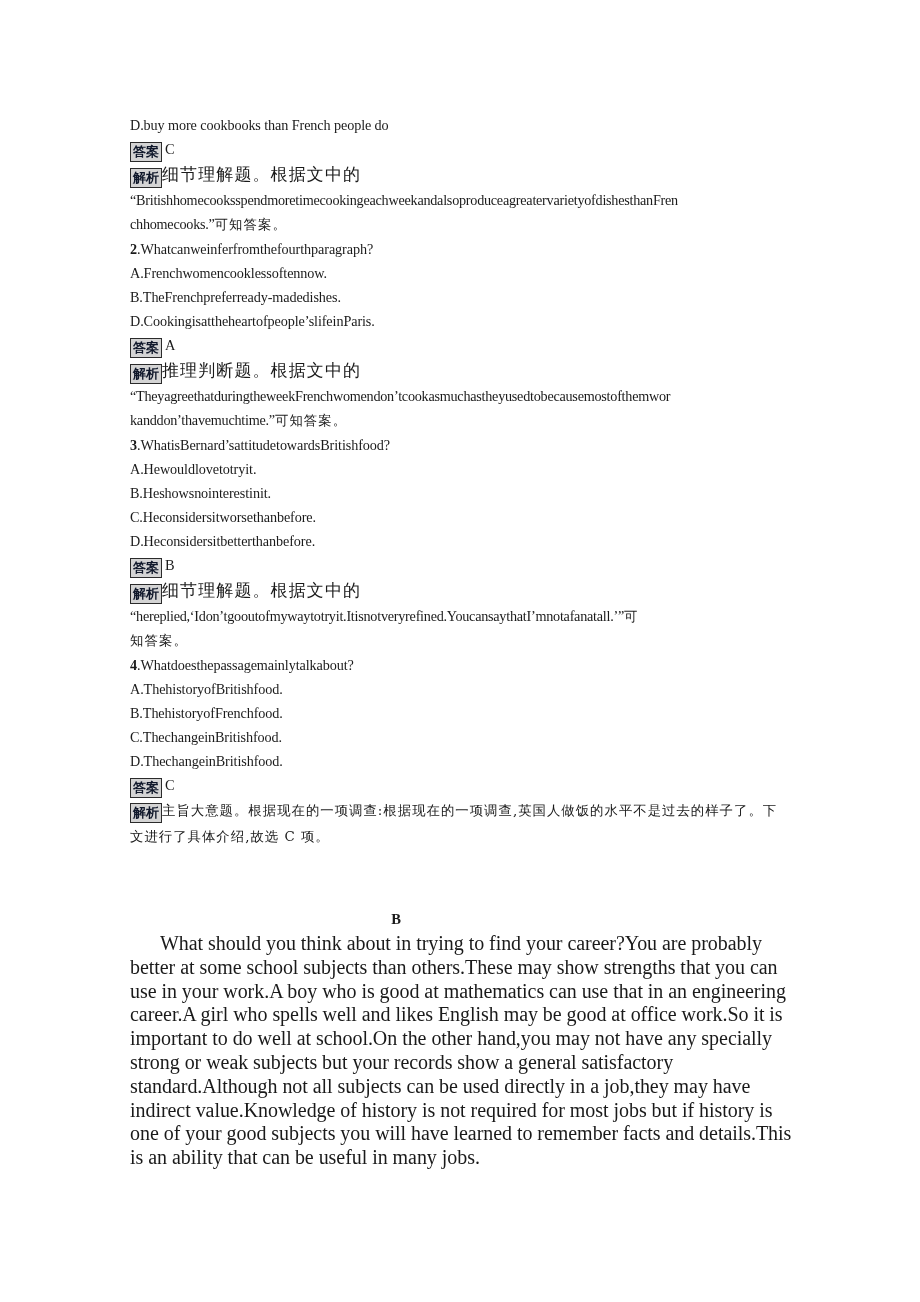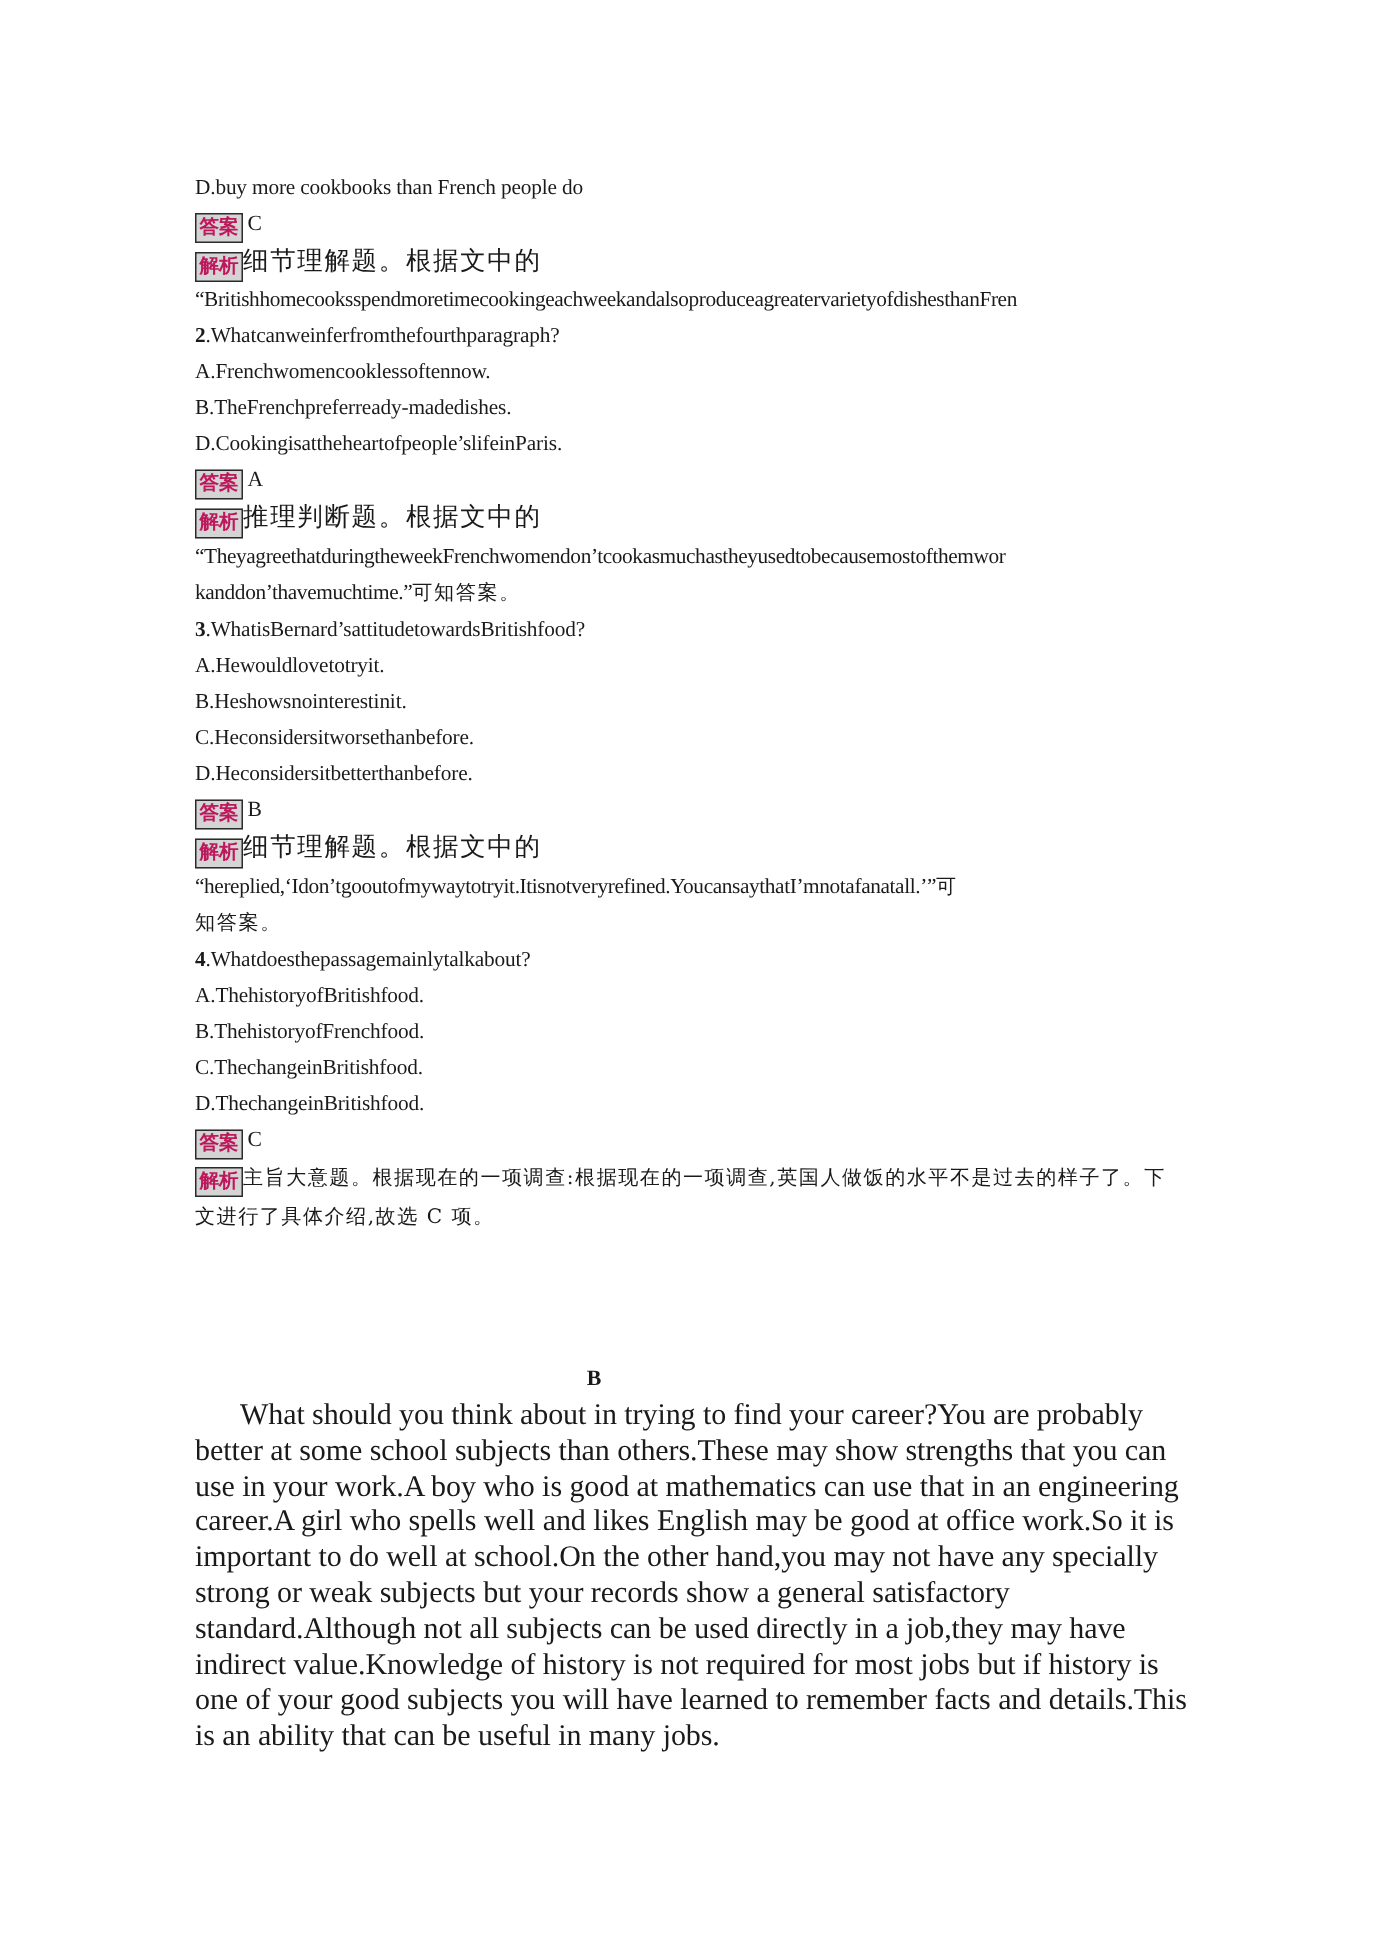--- a/index.html
+++ b/index.html
@@ -41,21 +41,21 @@
     display: block;
   }
   .tag {
     display: inline-block;
     font-family: "DejaVu Sans", sans-serif;
     font-size: 13px;
     line-height: 15px;
     padding: 1px 2px 2px 2px;
     border: 1px solid #2b2b2b;
     background: #d4d4d4;
-    color: #be185d;
+    color: #0f172a;
     vertical-align: -2px;
     letter-spacing: 0px;
     font-weight: 600;
   }
   .tagtext {
     font-family: "DejaVu Serif", "Liberation Serif", serif;
     font-size: 17px;
     letter-spacing: 1.1px;
   }
   .tagtext-en {
@@ -124,20 +124,23 @@
   <div class="tagline">
     <span class="tag">答案</span><span class="ans-letter tagtext-en">C</span>
   </div>
 
   <div class="tagline">
     <span class="tag">解析</span><span class="tagtext">细节理解题。根据文中的</span>
   </div>
 
   <div class="quote">“BritishhomecooksspendmoretimecookingeachweekandalsoproduceagreatervarietyofdishesthanFren</div>
 
+  <div class="tagline">
+    <span class="quote">chhomecooks.”</span><span class="cn">可知答案。</span>
+  </div>
 
   <div class="line">
     <span class="qnum">2</span><span>.Whatcanweinferfromthefourthparagraph?</span>
   </div>
   <div class="line">A.Frenchwomencooklessoftennow.</div>
   <div class="line">B.TheFrenchpreferready-madedishes.</div>
   <div class="line">D.Cookingisattheheartofpeople’slifeinParis.</div>
 
   <div class="tagline">
     <span class="tag">答案</span><span class="ans-letter tagtext-en">A</span>

